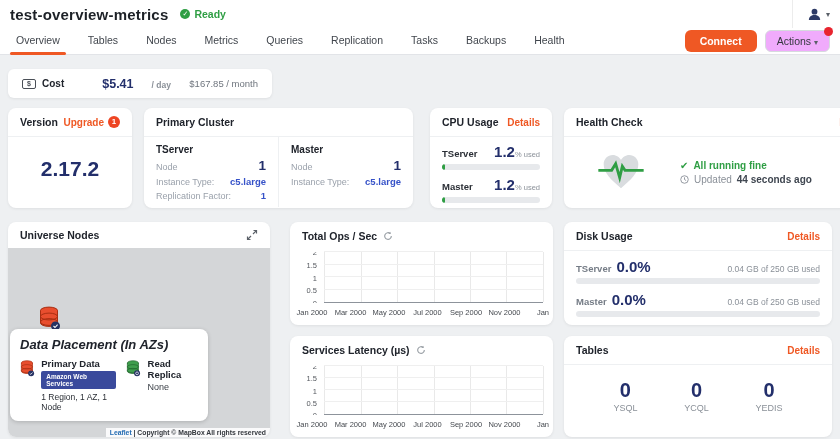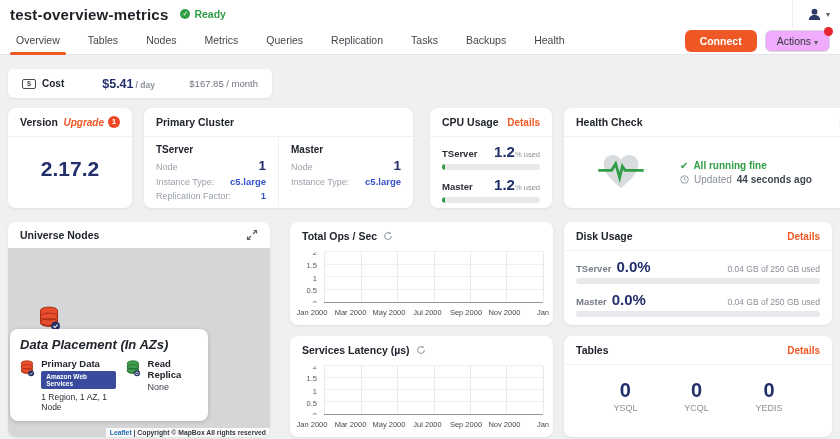--- a/index.html
+++ b/index.html
@@ -22,35 +22,35 @@
   .tab.active::after { content:""; position:absolute; left:8px; right:8px; bottom:0; height:3px; background:#ef5824; border-radius:2px; }
   .tab-actions { margin-left:auto; display:flex; align-items:center; gap:8px; padding-right:10px; }
   .btn-connect { background:#ef5824; color:#fff; font-size:10.5px; font-weight:600; border:none; border-radius:6px; padding:5px 15px; cursor:pointer; }
   .btn-actions { position:relative; background:#f0abfc; color:#33373d; font-size:10.5px; border:1px solid #d6dade; border-radius:6px; padding:4px 11px; cursor:pointer; }
   .btn-actions .dot { position:absolute; top:-4px; right:-4px; width:9px; height:9px; border-radius:50%; background:#e8242f; }
 
   
   .cost-bar { position:absolute; left:8px; top:69px; width:264px; height:29px; background:#fff; border-radius:6px; box-shadow:0 1px 3px rgba(0,0,0,.07); display:flex; align-items:center; padding:0 14px; }
   .cost-icon { width:14px; height:10px; border:1px solid #4a4f57; border-radius:2px; font-size:7px; line-height:8px; text-align:center; color:#4a4f57; font-weight:700; }
   .cost-label { font-size:10px; font-weight:700; color:#20242c; margin-left:6px; }
-  .cost-daily { margin-left:38px; display:flex; align-items:baseline; gap:2px; }
+  .cost-daily { margin-left:38px; display:flex; align-items:baseline; gap:18px; }
   .cost-daily-value { font-size:12.5px; font-weight:700; color:#232f6b; }
   .cost-unit { font-size:8.5px; color:#8a9098; font-weight:600; }
   .cost-monthly { margin-left:auto; font-size:9.5px; color:#6f757e; }
 
   
   .card { position:absolute; background:#fff; border-radius:8px; box-shadow:0 1px 3px rgba(0,0,0,.07); overflow:hidden; }
   .card-head { display:flex; align-items:center; justify-content:space-between; padding:8px 12px; border-bottom:1px solid #eef0f2; }
   .card-title { font-size:10.5px; font-weight:700; color:#20242c; }
   .details-link { font-size:10px; font-weight:600; color:#ef5824; cursor:pointer; }
 
   
   .card.version { left:8px; top:108px; width:124px; height:100px; }
   .upgrade-wrap { display:flex; align-items:center; gap:4px; }
-  .upgrade-link { font-size:10px; font-weight:600; color:#ef5824; cursor:pointer;font-style:italic; }
+  .upgrade-link { font-size:10px; font-weight:600; color:#ef5824; cursor:pointer; }
   .upgrade-badge { width:12px; height:12px; border-radius:50%; background:#ee4523; color:#fff; font-size:8px; font-weight:700; line-height:12px; text-align:center; }
   .version-value { text-align:center; font-size:21px; font-weight:700; color:#232f6b; margin-top:20px; }
 
   .card.cluster { left:144px; top:108px; width:269px; height:100px; }
   .cluster-body { display:flex; }
   .cluster-col { flex:1; padding:7px 12px 6px 12px; }
   .cluster-col.first { border-right:1px solid #eef0f2; }
   .cluster-subtitle { font-size:10px; font-weight:700; color:#20242c; margin-bottom:3px; }
   .crow { display:flex; justify-content:space-between; align-items:baseline; margin-top:3px; }
   .crow .lbl { font-size:9px; color:#9aa1ab; }

